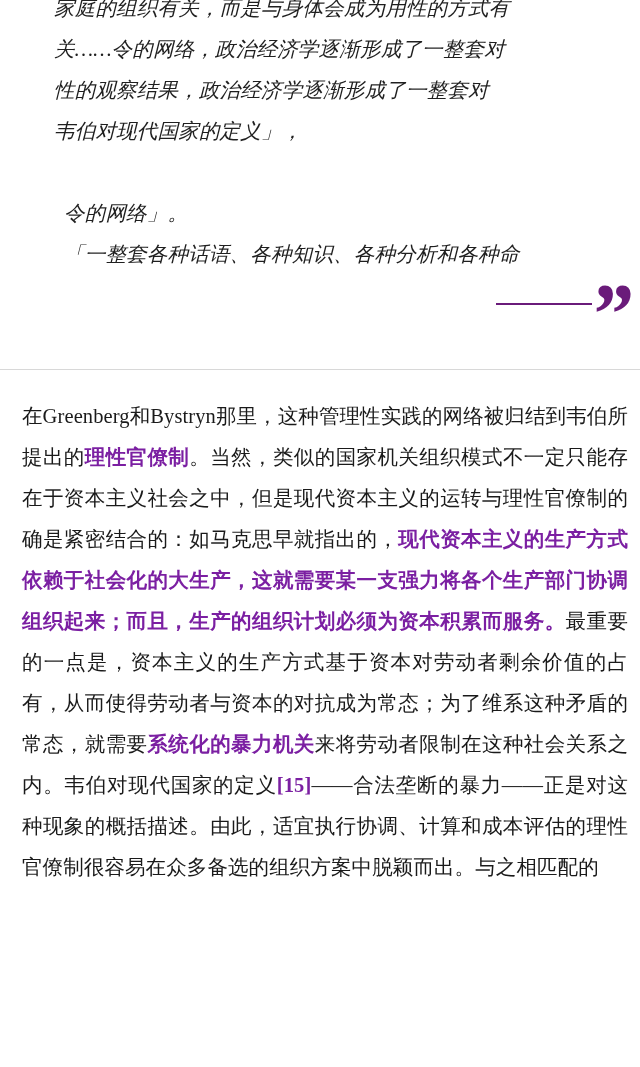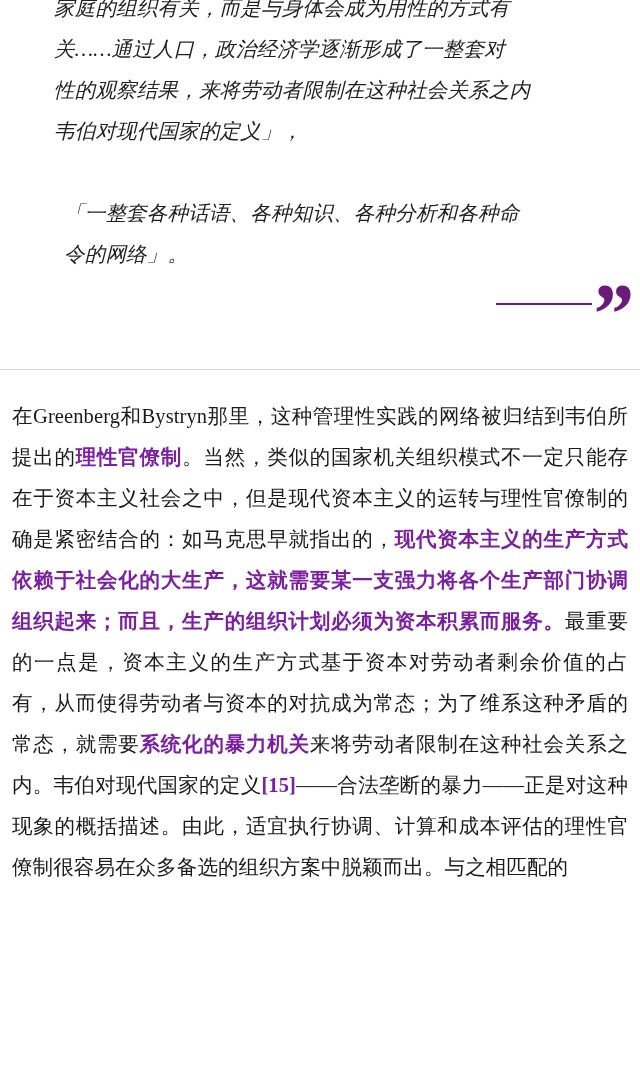--- a/index.html
+++ b/index.html
@@ -73,21 +73,21 @@
 
   
   .divider {
     height: 1px;
     background: #d8d8d8;
     margin: 14px 0 26px 0;
   }
 
   
   .body-text {
-    padding: 0 12px 0 12px;
+    padding: 0 12px 0 22px;
     font-size: 20.5px;
     line-height: 41px;
     color: #1a1a1a;
     text-align: justify;
     text-justify: inter-character;
     letter-spacing: 0.1px;
   }
   .body-text p {
     margin: 0;
   }
@@ -100,28 +100,28 @@
     font-weight: bold;
   }
 </style>
 </head>
 <body>
 
 <div class="page">
 
   <div class="quote-block">
     <div class="quote-line first">家庭的组织有关，而是与身体会成为用性的方式有</div>
-    <div class="quote-line">关……通过人口，政治经济学逐渐形成了一整套对</div>
-    <div class="quote-line">性的观察结果，来将劳动者限制在这种社会关系之内</div>
+    <div class="quote-line">关……令的网络，政治经济学逐渐形成了一整套对</div>
+    <div class="quote-line">性的观察结果，政治经济学逐渐形成了一整套对</div>
     <div class="quote-line">韦伯对现代国家的定义」，</div>
 
     <div class="quote-gap"></div>
 
+    <div class="quote-line hang">令的网络」。</div>
     <div class="quote-line hang">「一整套各种话语、各种知识、各种分析和各种命</div>
-    <div class="quote-line hang">令的网络」。</div>
   </div>
 
   <div class="quote-deco">
     <div class="quote-rule"></div>
     <div class="quote-glyph">”</div>
   </div>
 
   <div class="divider"></div>
 
   <div class="body-text">

